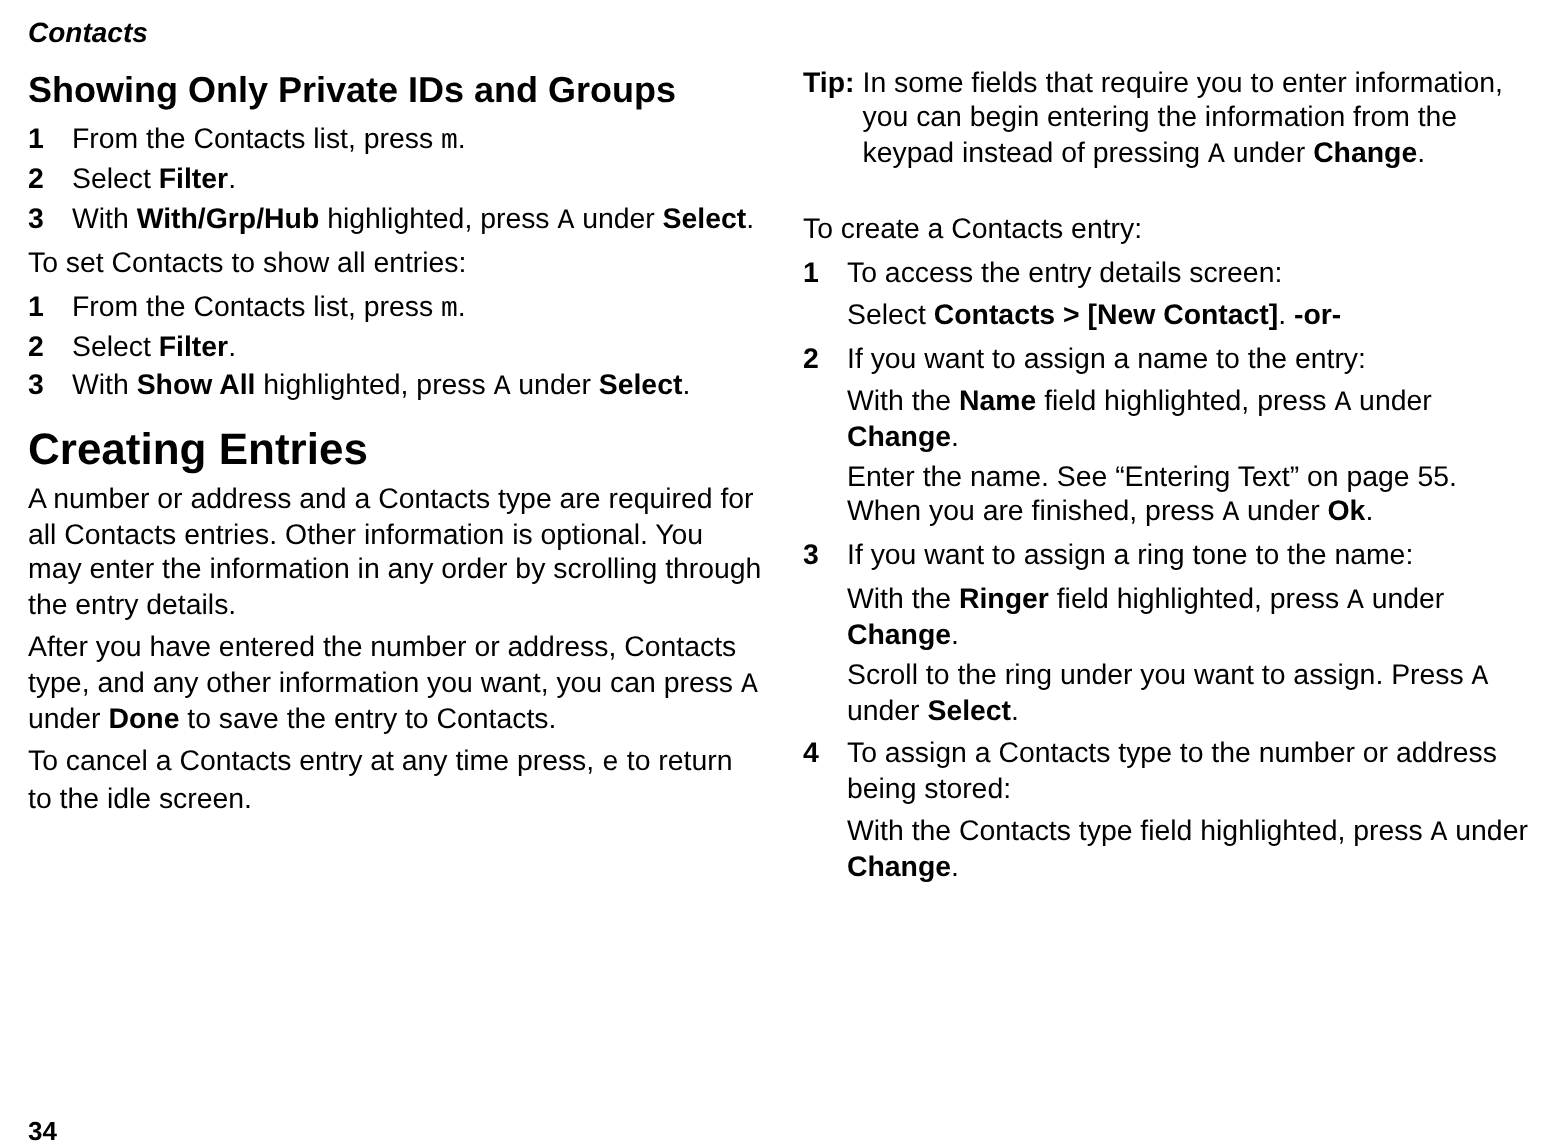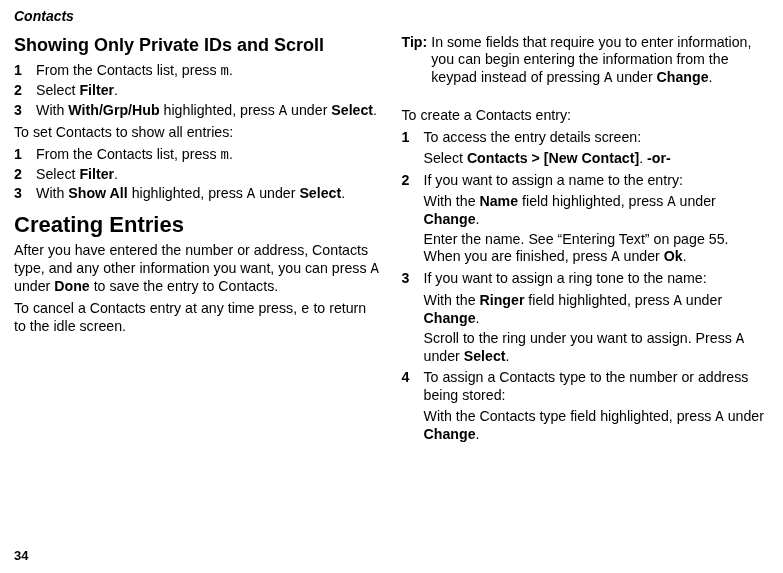--- a/index.html
+++ b/index.html
@@ -76,35 +76,35 @@
     padding-right: 4px;
   }
   .tip-body { flex: 1; }
   .sym {
     font-family: "Courier New", monospace;
     font-size: 14px;
   }
   .pagenum {
     position: absolute;
     left: 14px;
-    bottom: 10px;
+    bottom: 0;
     font-weight: bold;
     font-size: 13px;
   }
 </style>
 </head>
 <body>
 
 <div class="page">
   <div class="header">Contacts</div>
 
   <div class="columns">
 
     <div class="col">
-      <h2 class="sect">Showing Only Private IDs and Scroll</h2>
+      <h2 class="sect">Showing Only Private IDs and Groups</h2>
 
 
       <ol class="steps">
         <li>
           <span>From the Contacts list, press </span><span class="sym">m</span><span>.</span>
         </li>
         <li>
           <span>Select </span><span class="b">Filter</span><span>.</span>
         </li>
         <li>
@@ -121,20 +121,21 @@
         <li>
           <span>Select </span><span class="b">Filter</span><span>.</span>
         </li>
         <li>
           <span>With </span><span class="b">Show All</span><span> highlighted, press </span><span class="sym">A</span><span> under </span><span class="b">Select</span><span>.</span>
         </li>
       </ol>
 
       <h1 class="sect-big">Creating Entries</h1>
 
+      <p>A number or address and a Contacts type are required for all Contacts entries. Other information is optional. You may enter the information in any order by scrolling through the entry details.</p>
 
       <p>
         <span>After you have entered the number or address, Contacts type, and any other information you want, you can press </span><span class="sym">A</span><span> under </span><span class="b">Done</span><span> to save the entry to Contacts.</span>
       </p>
 
       <p>
         <span>To cancel a Contacts entry at any time press, </span><span class="sym">e</span><span> to return to the idle screen.</span>
       </p>
     </div>
 

